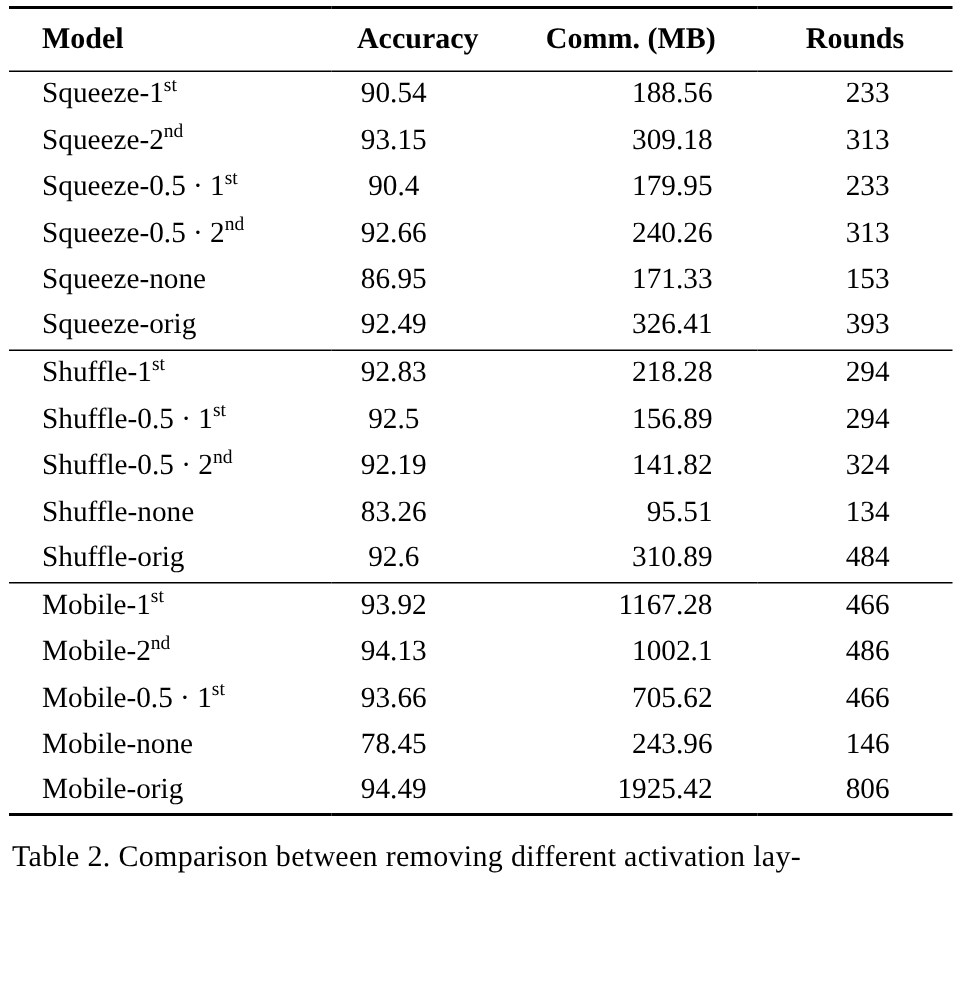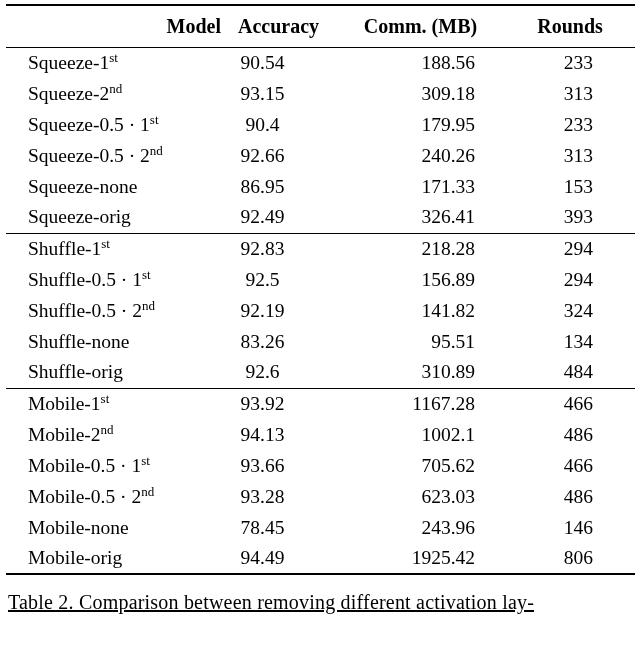--- a/index.html
+++ b/index.html
@@ -31,41 +31,40 @@
   tbody.group-sep tr:first-child td {
     border-top: 1.6px solid #000;
   }
   td {
     font-size: 19.5px;
     height: 31px;
     vertical-align: middle;
     padding: 0;
   }
   .col-model  { width: 215px; text-align: left;  padding-left: 22px; }
-  th.col-model{ text-align: right; padding-left: 22px; }
+  th.col-model{ text-align: left; padding-left: 22px; }
   .col-acc    { width: 115px; text-align: center; padding-right: 32px; }
   th.col-acc  { text-align: center; padding-right: 0; }
   .col-comm   { width: 169px; text-align: right; padding-right: 30px; }
   th.col-comm { text-align: center; padding-right: 0; margin-top: 28px; }
   .col-rounds { width: 130px; text-align: right; padding-right: 42px; }
   th.col-rounds { text-align: center; padding-right: 0; }
 
   sup.ordinal {
     font-size: 13px;
     line-height: 0;
     vertical-align: super;
   }
 
   .caption {
     margin-top: 16px;
     padding-left: 2px;
     font-size: 20px;
     letter-spacing: 0.2px;
     white-space: nowrap;
-    text-decoration: underline;
   }
 </style>
 </head>
 <body>
 
 <div class="page">
   <table class="results-table" id="results-table">
     <thead>
       <tr>
         <th class="col-model">Model</th>
@@ -157,26 +156,20 @@
           <td class="col-comm">1002.1</td>
           <td class="col-rounds">486</td>
         </tr>
         <tr>
           <td class="col-model"><span>Mobile-0.5 · 1</span><sup class="ordinal">st</sup></td>
           <td class="col-acc">93.66</td>
           <td class="col-comm">705.62</td>
           <td class="col-rounds">466</td>
         </tr>
         <tr>
-          <td class="col-model"><span>Mobile-0.5 · 2</span><sup class="ordinal">nd</sup></td>
-          <td class="col-acc">93.28</td>
-          <td class="col-comm">623.03</td>
-          <td class="col-rounds">486</td>
-        </tr>
-        <tr>
           <td class="col-model"><span>Mobile-none</span></td>
           <td class="col-acc">78.45</td>
           <td class="col-comm">243.96</td>
           <td class="col-rounds">146</td>
         </tr>
         <tr>
           <td class="col-model"><span>Mobile-orig</span></td>
           <td class="col-acc">94.49</td>
           <td class="col-comm">1925.42</td>
           <td class="col-rounds">806</td>

